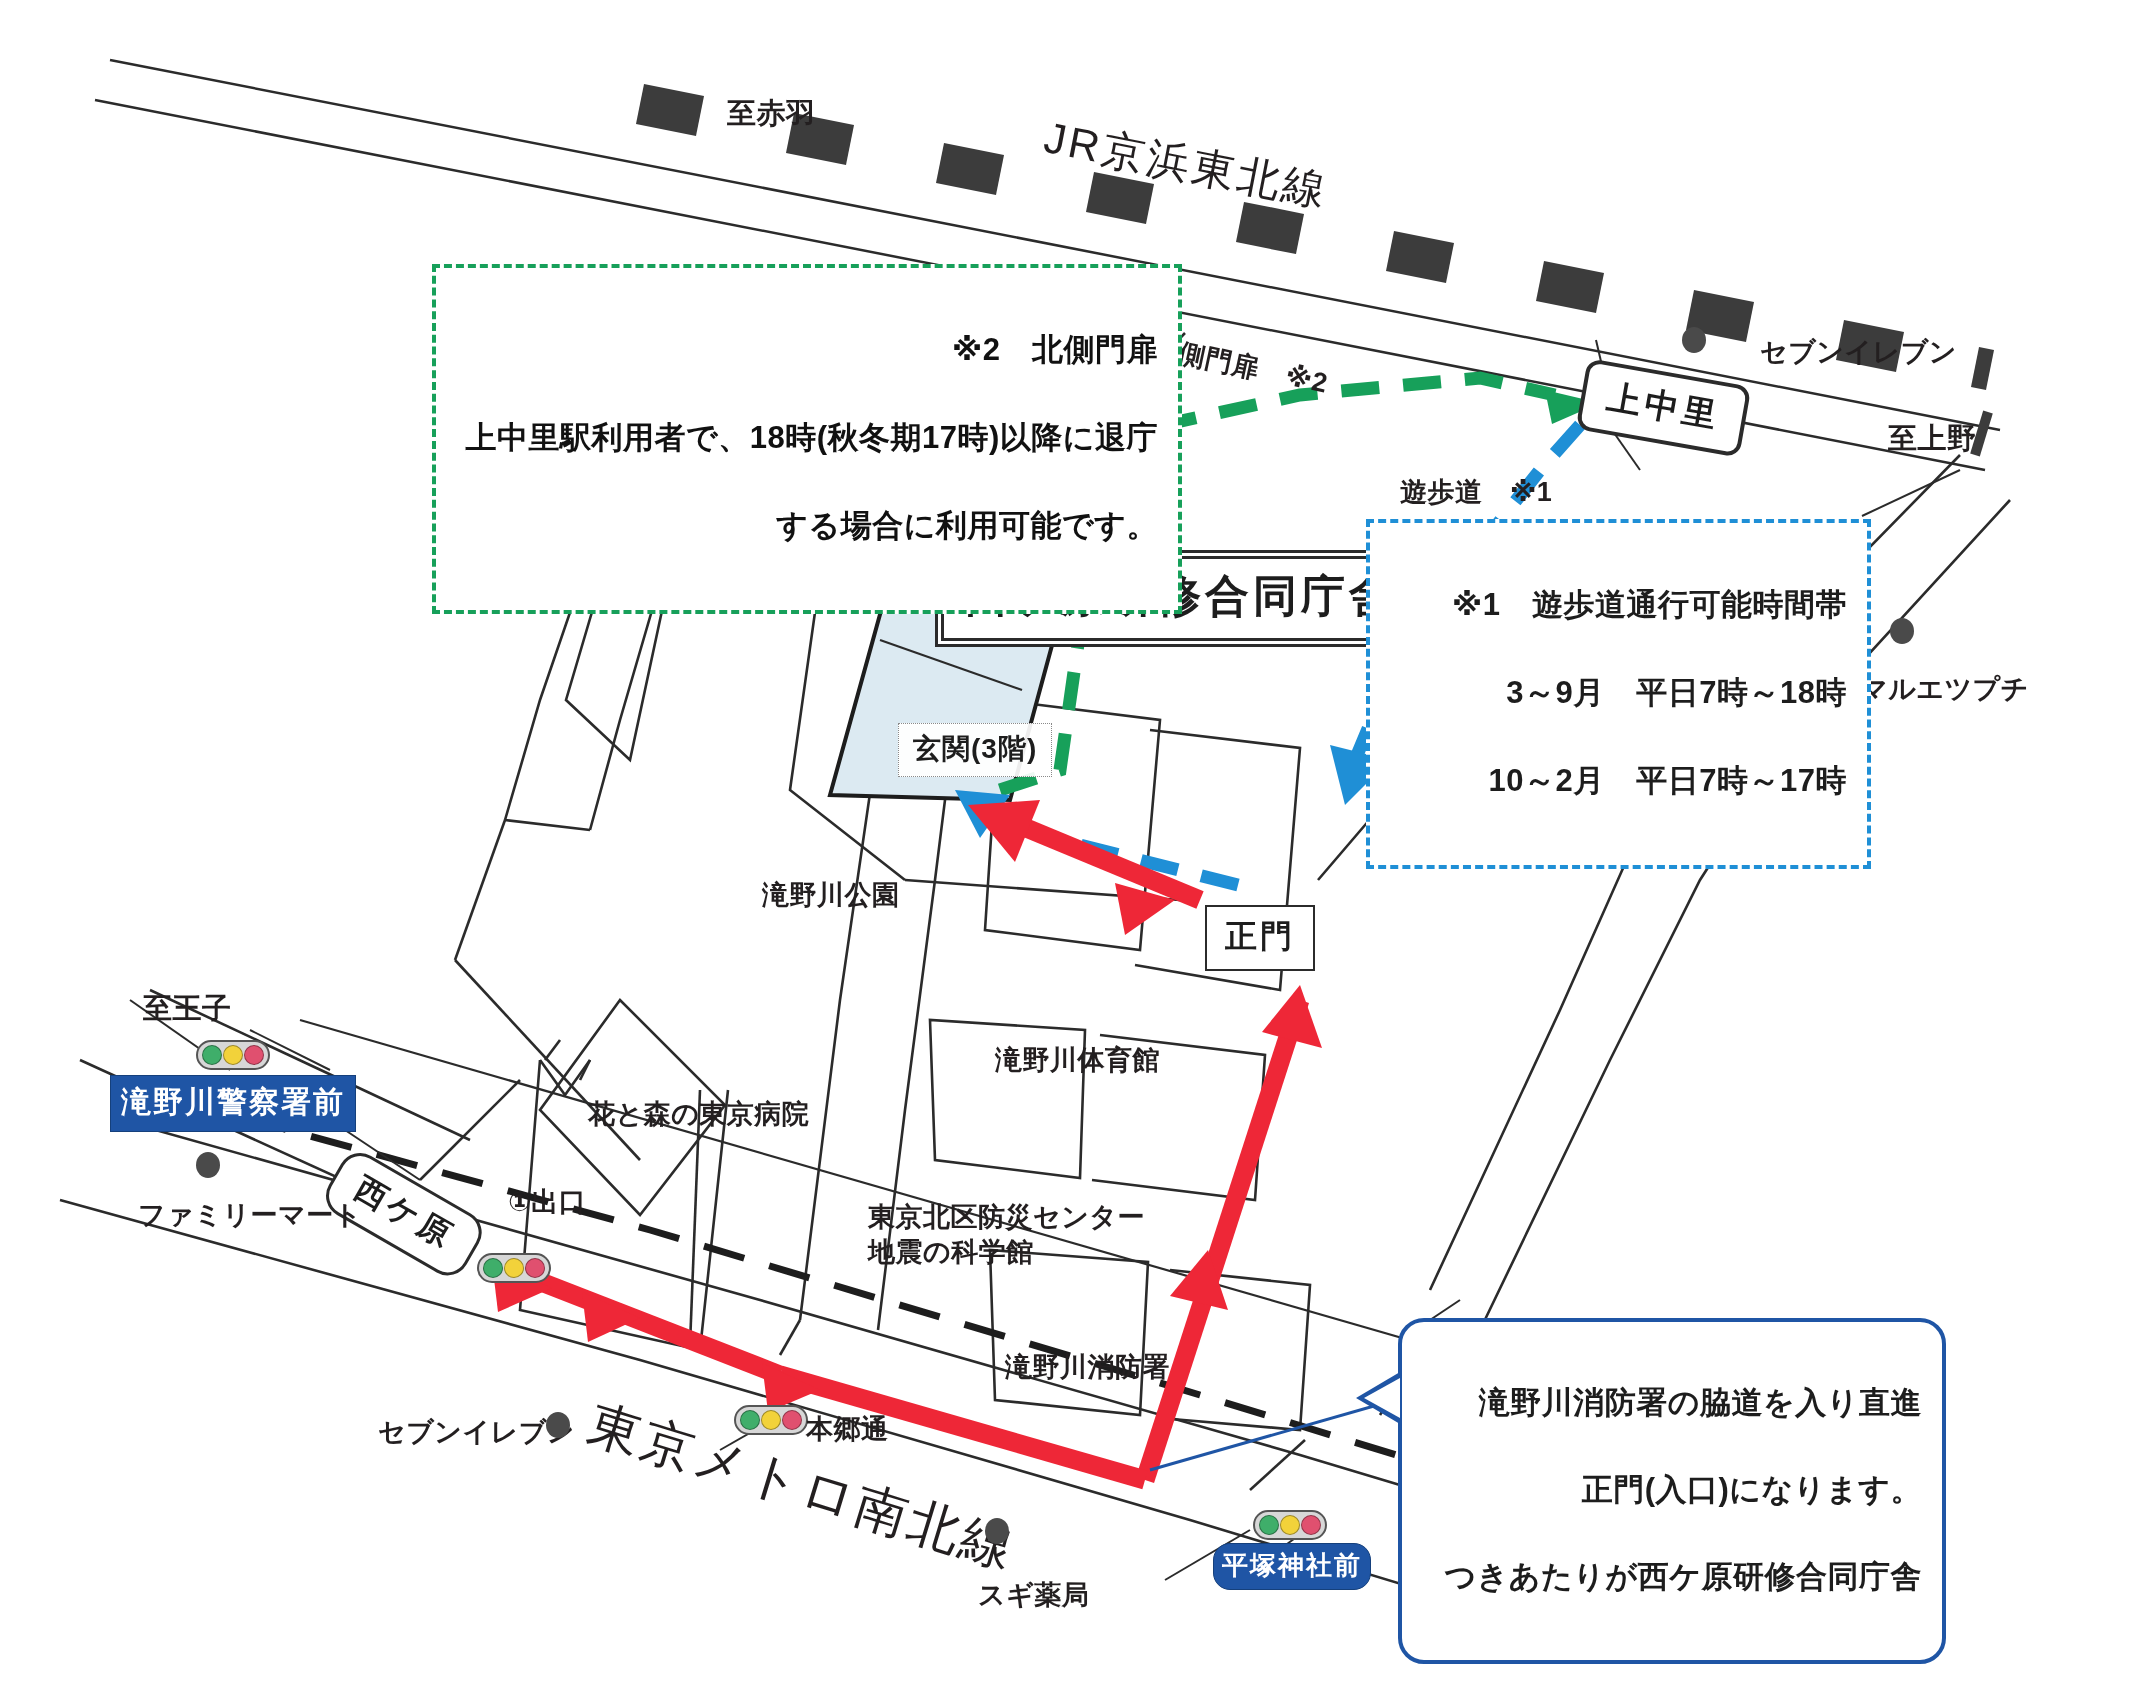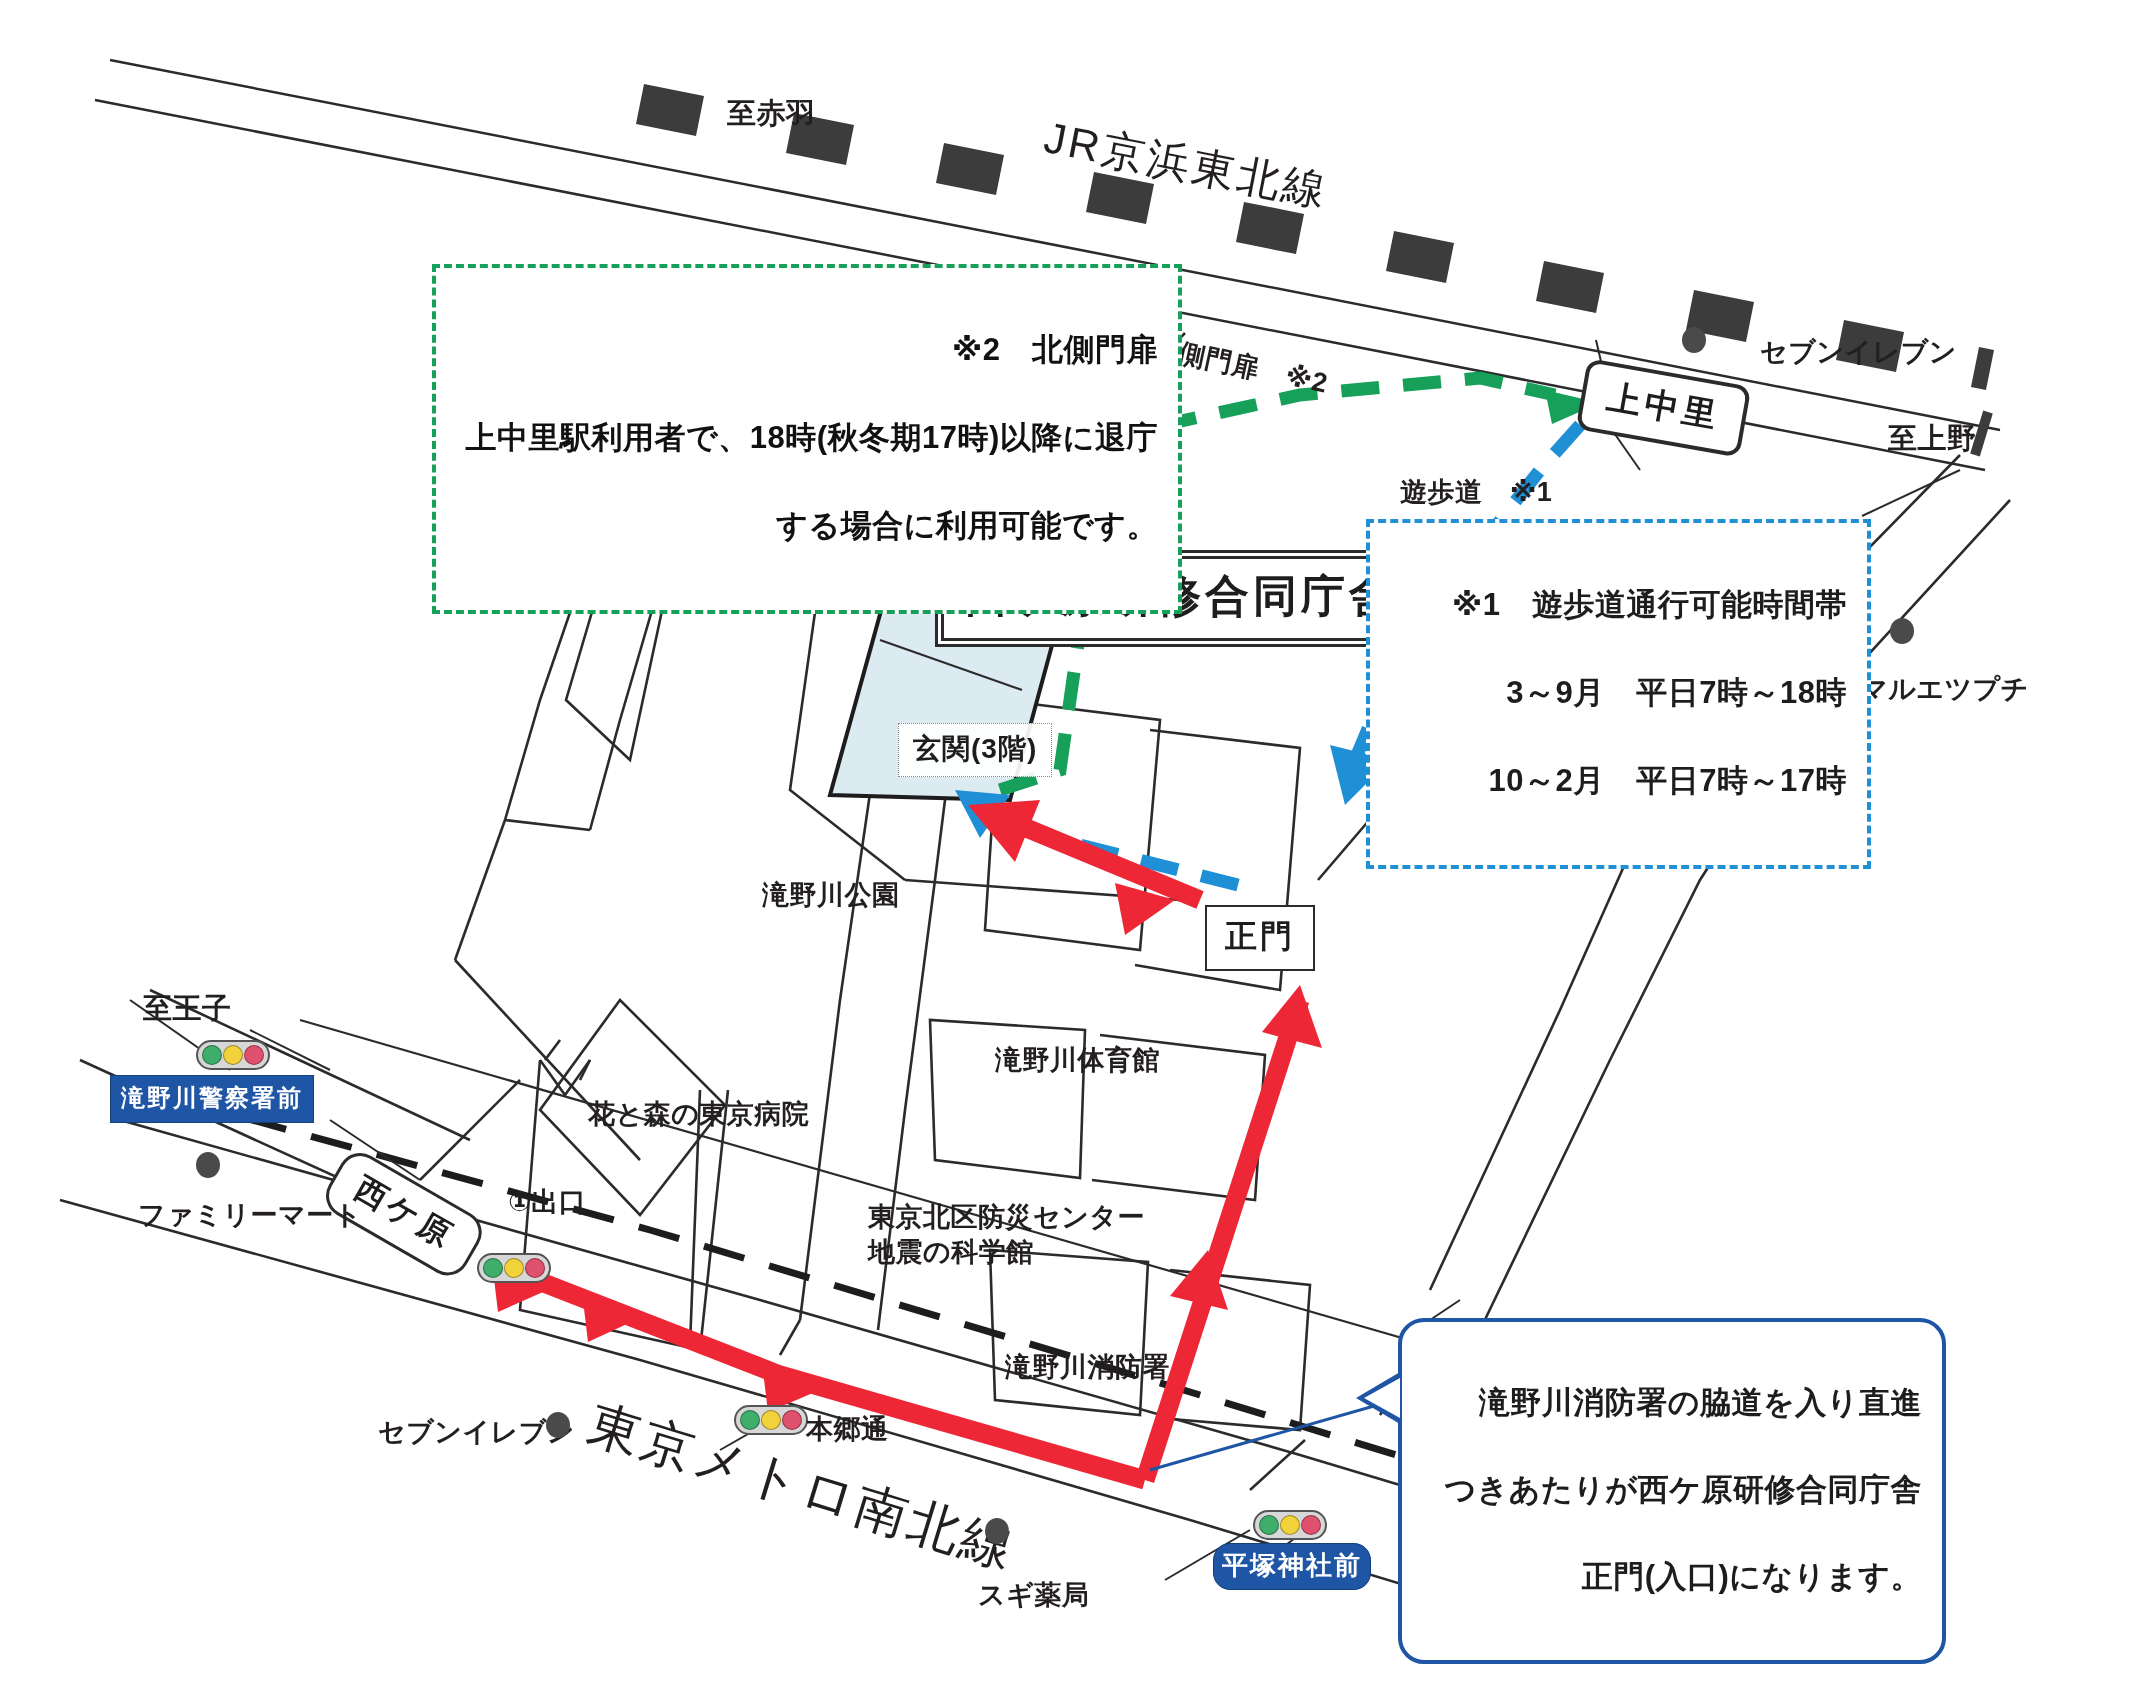--- a/index.html
+++ b/index.html
@@ -38,21 +38,21 @@
   .rail-name  { font-size: 43px; font-weight: 400; letter-spacing: 3px; }
   .metro-name { font-size: 52px; font-weight: 400; letter-spacing: 3px; }
   .road-name  { font-size: 27px; font-weight: 700; }
 
   
   .signal-sign {
     position: absolute;
     background: #1f55a5;
     color: #ffffff;
     font-weight: 700;
-    font-size: 24px;
+    font-size: 30px;
     padding: 6px 10px 8px 10px;
     letter-spacing: 2px;
     border: 1px solid #15407c;
     white-space: nowrap;
   }
   .signal-sign.small { font-size: 26px; padding: 4px 8px 6px 8px; }
 
   
   .boxed-name {
     position: absolute;
@@ -450,19 +450,19 @@
   </div>
 
   <div class="note note-blue" style="left:1366px; top:519px; width:455px;">
     <span class="note-title">※1　遊歩道通行可能時間帯</span>
     <span class="note-title">　3～9月　平日7時～18時</span>
     <span class="note-title">10～2月　平日7時～17時</span>
   </div>
 
   <div class="note note-callout" style="left:1398px; top:1318px; width:505px;padding-left:15px;">
     <span class="note-title">滝野川消防署の脇道を入り直進</span>
+    <span class="note-title">正門(入口)になります。</span>
     <span class="note-title">つきあたりが西ケ原研修合同庁舎</span>
-    <span class="note-title">正門(入口)になります。</span>
   </div>
   <div class="callout-tail" style="left:1356px; top:1372px;"></div>
   <div class="callout-tail-in" style="left:1364px; top:1378px;"></div>
 
 </div>
 
 </body></html>

